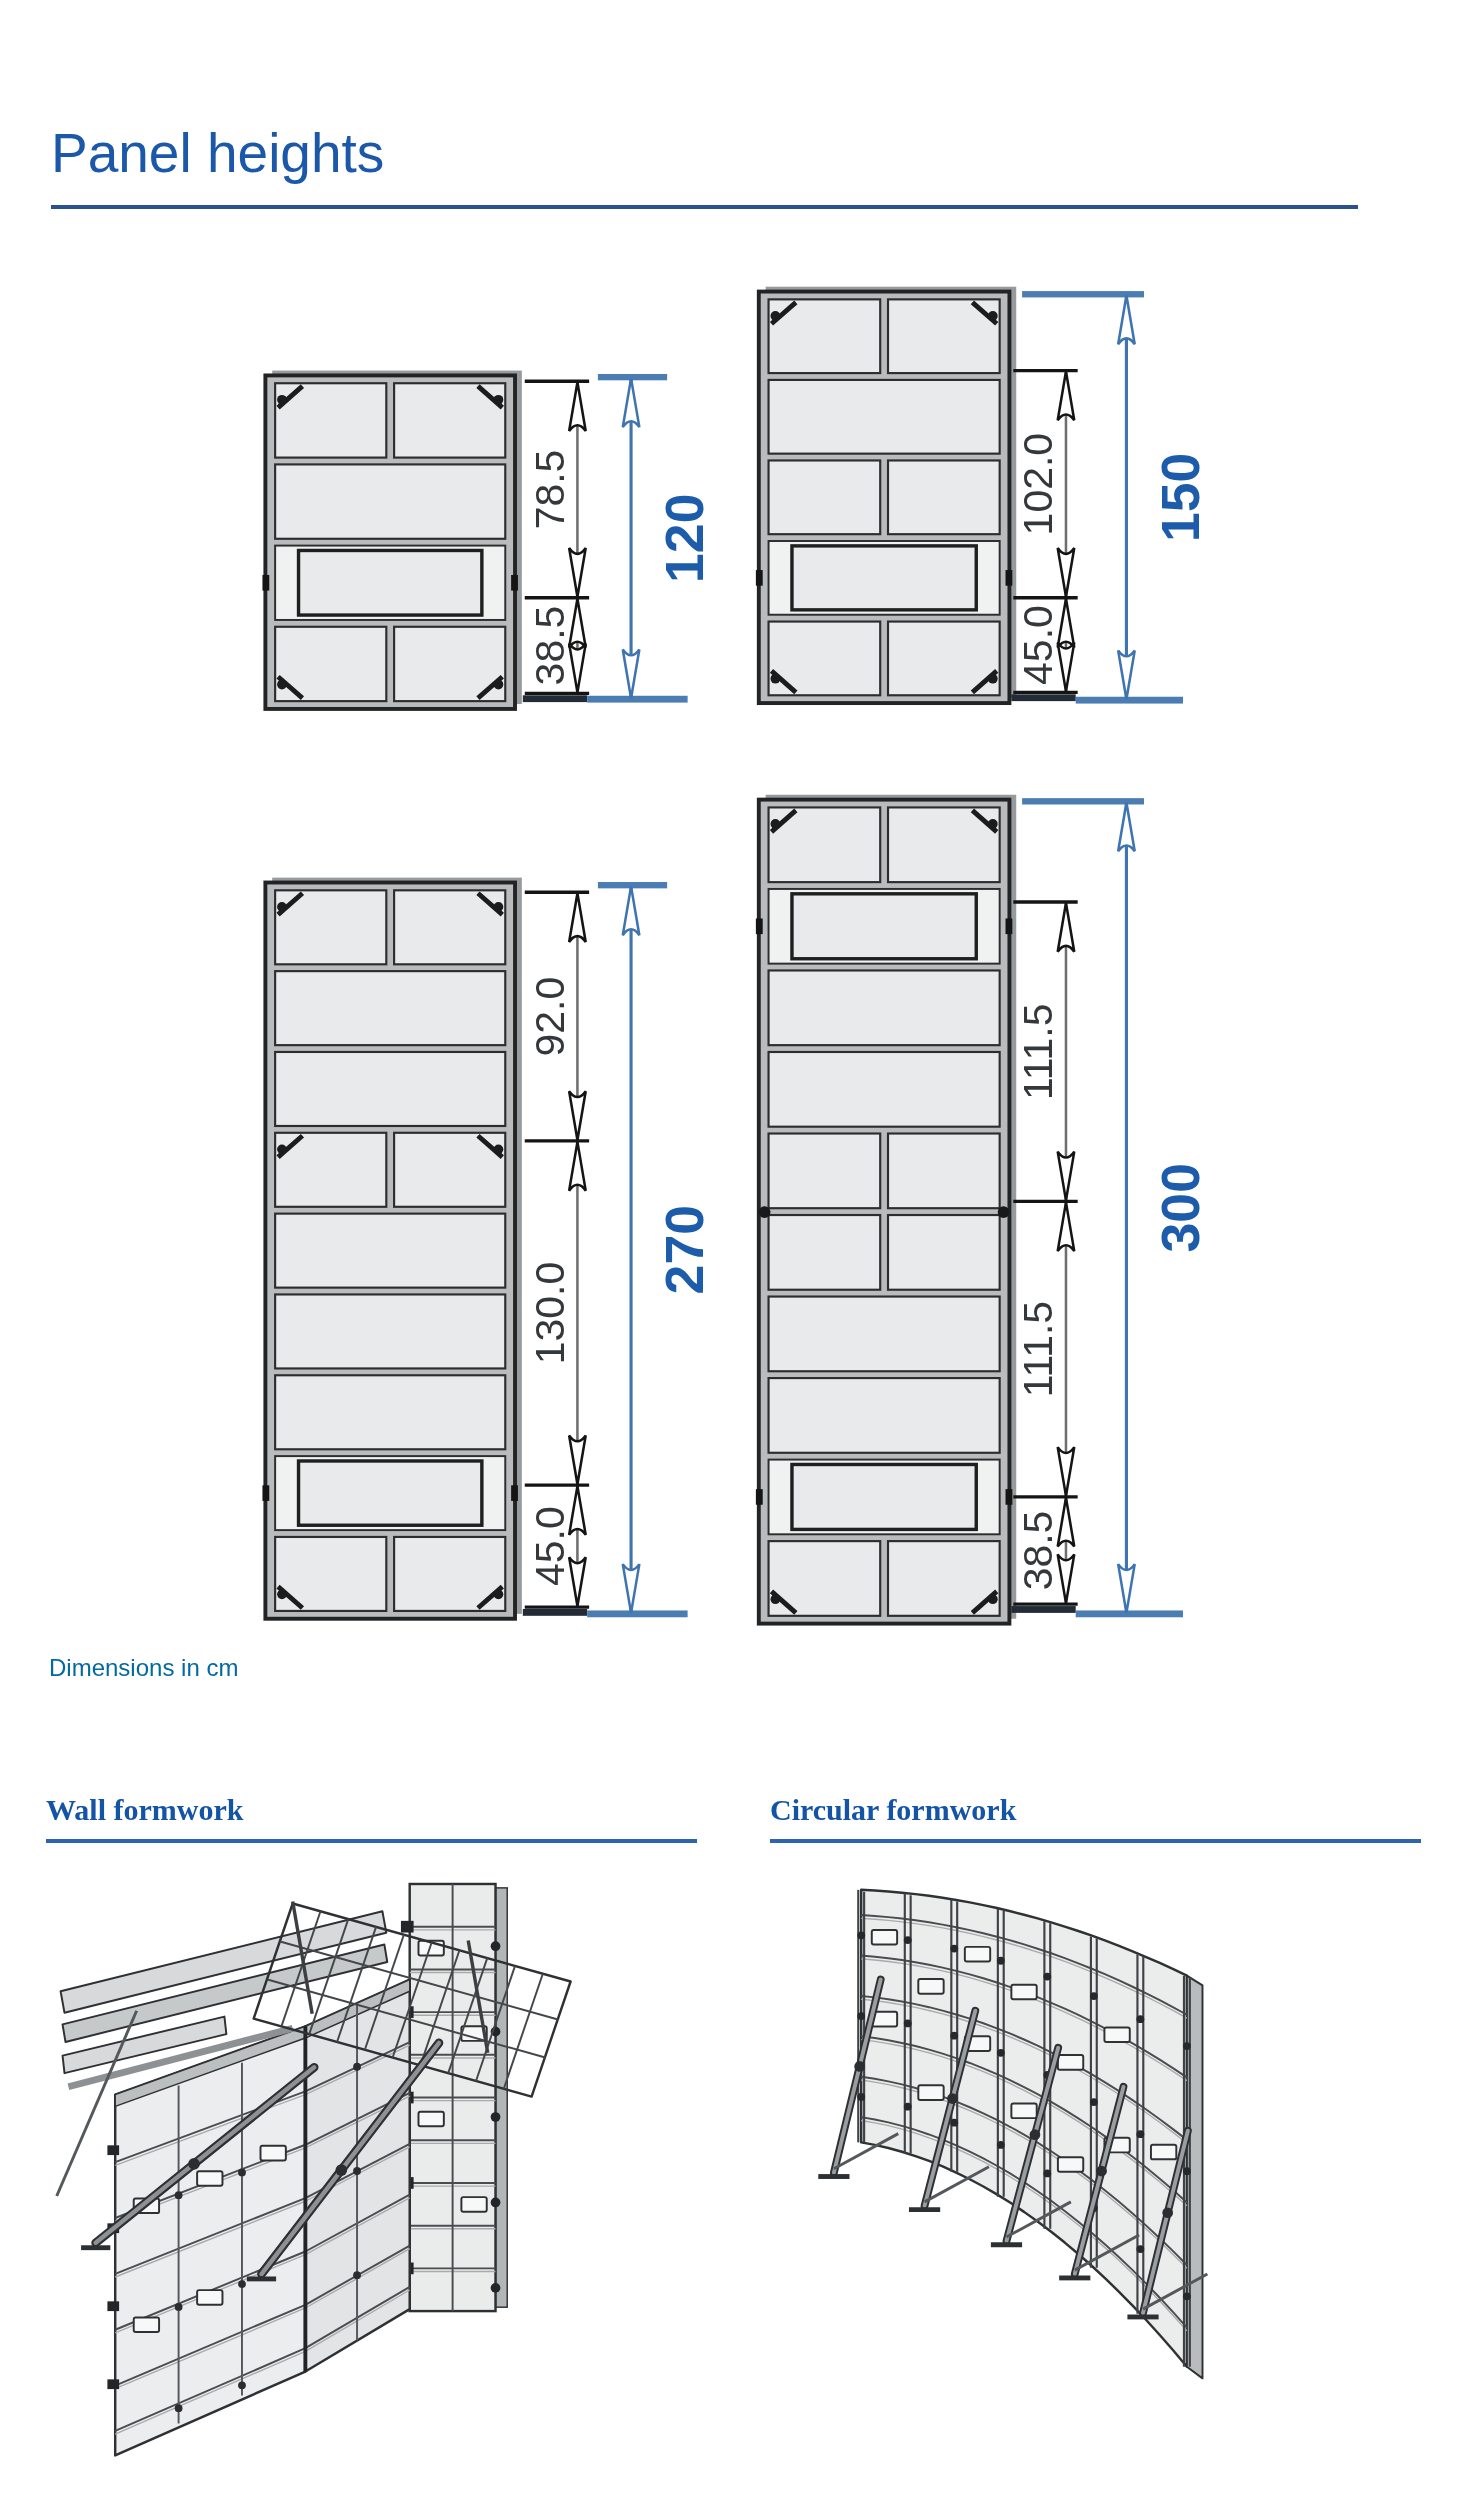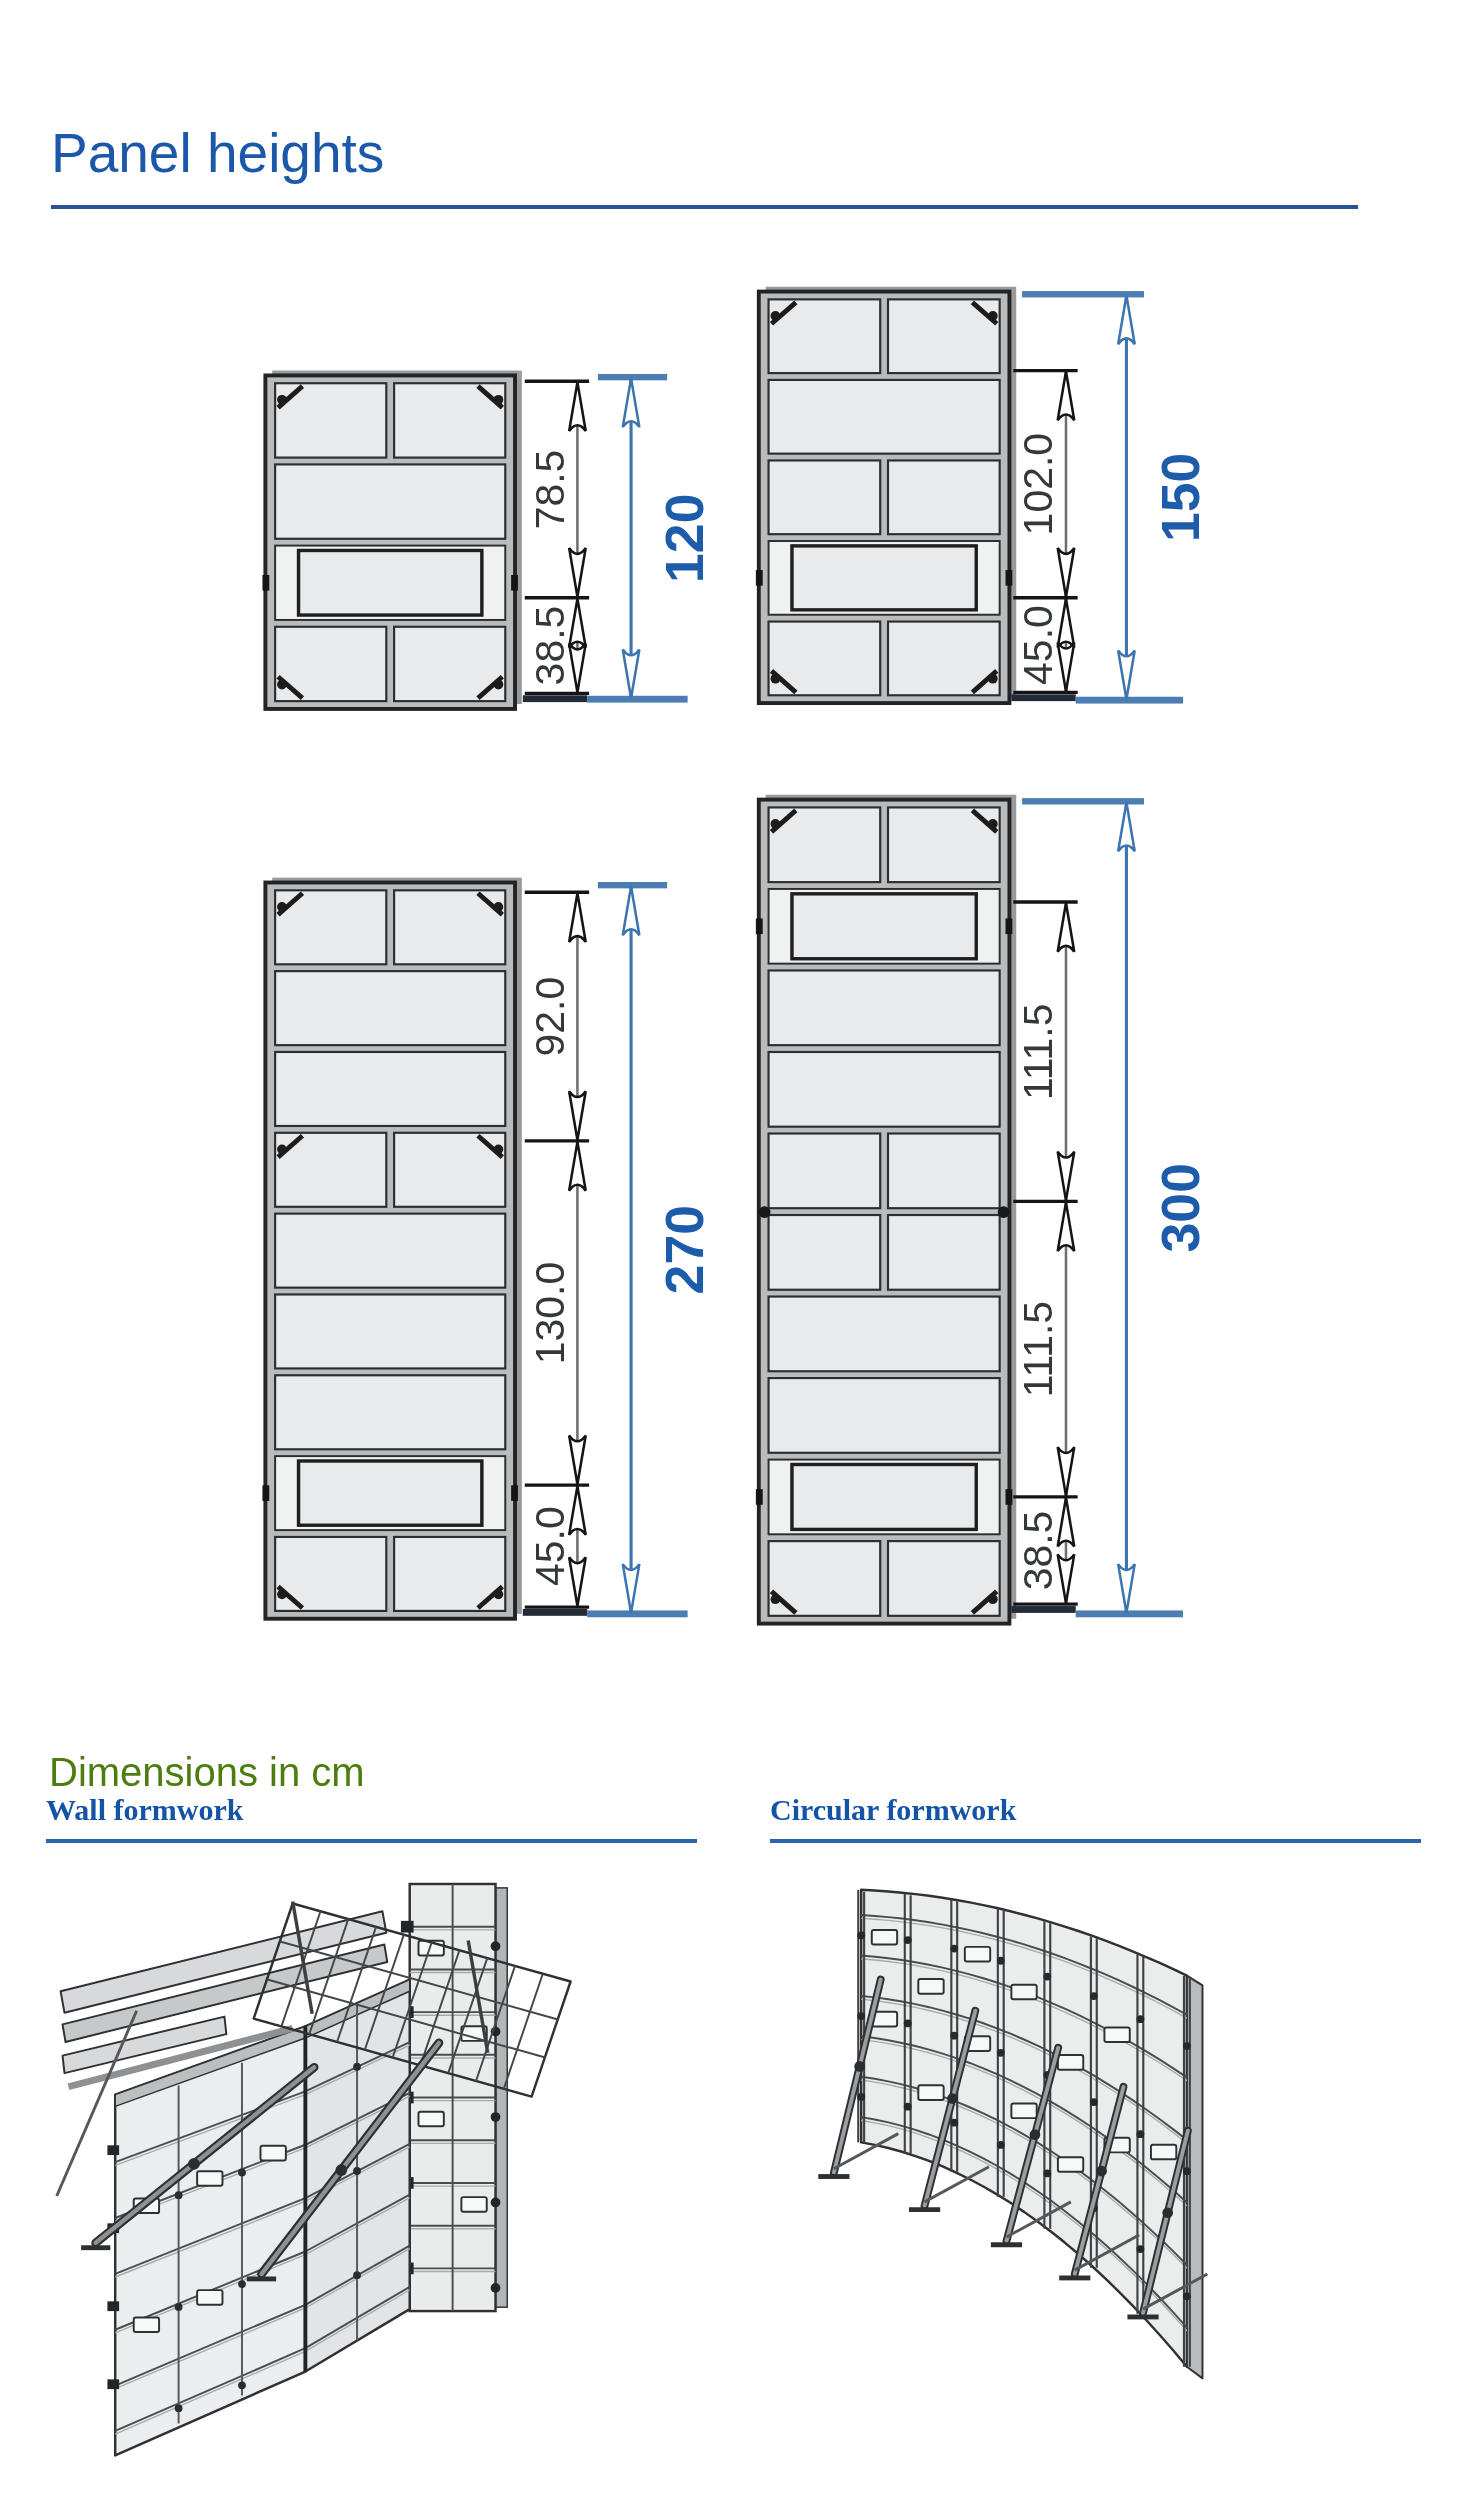--- a/index.html
+++ b/index.html
@@ -1,21 +1,21 @@
 <!DOCTYPE html>
 <html><head>
 <meta charset="utf-8">
 <style>
   html,body{margin:0;padding:0;background:#fff;}
   body{width:1463px;height:2511px;position:relative;overflow:hidden;
        font-family:"Liberation Sans",sans-serif;}
   .abs{position:absolute;}
   #page-title{left:51px;top:121px;font-size:55px;color:#1c58a9;text-align:center;}
   #title-rule{left:51px;top:205px;width:1307px;height:3.9px;background:#2a5290;}
-  #dims-note{left:49px;top:1750px;font-size:40px;color:#4d7c0f;}
+  #dims-note{left:49px;top:1654px;font-size:24px;color:#0369a1;}
   .sec-title{top:1793px;font-size:30px;font-weight:bold;color:#1454a6;font-family:Liberation Serif, serif;}
   #sec-title-wall{left:46px;}
   #sec-title-circular{left:770px;}
   .sec-rule{top:1839px;height:3.9px;background:#2d64ae;}
   #sec-rule-wall{left:46px;width:651px;}
   #sec-rule-circular{left:770px;width:651px;}
   #diagram{position:absolute;left:0;top:0;}
   svg text{font-family:"Liberation Sans",sans-serif;}
 </style>
 </head>

